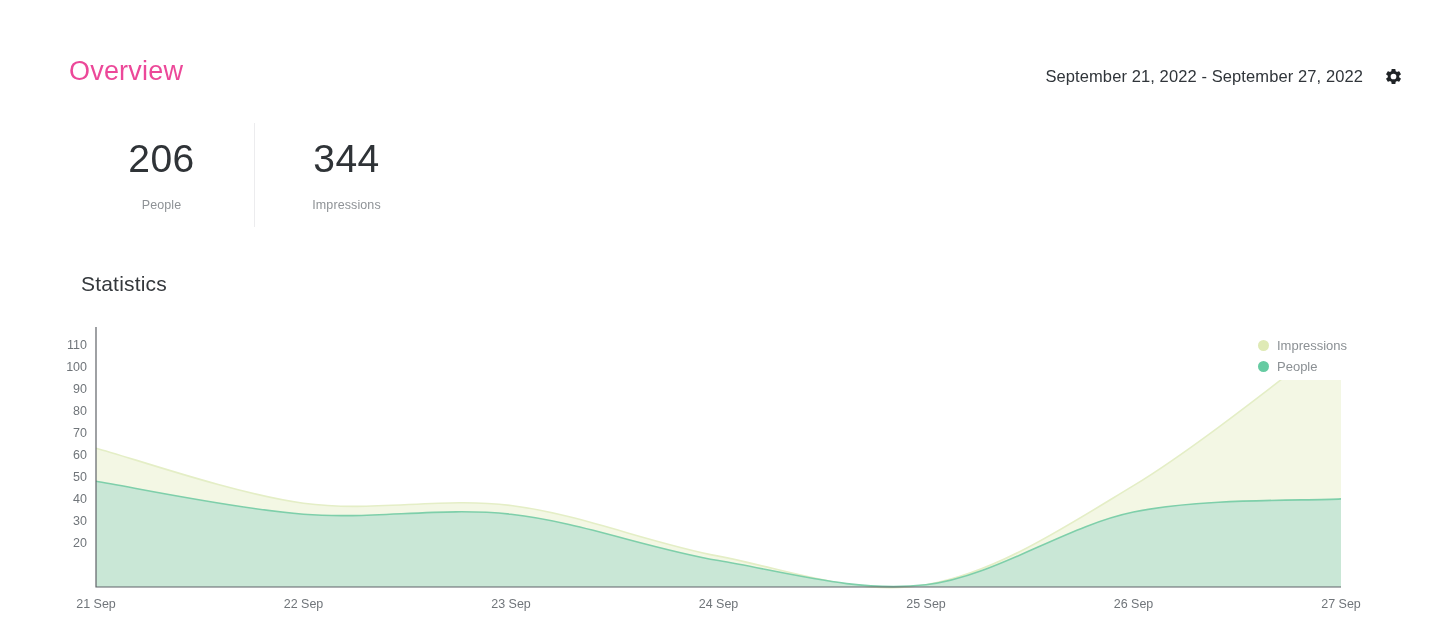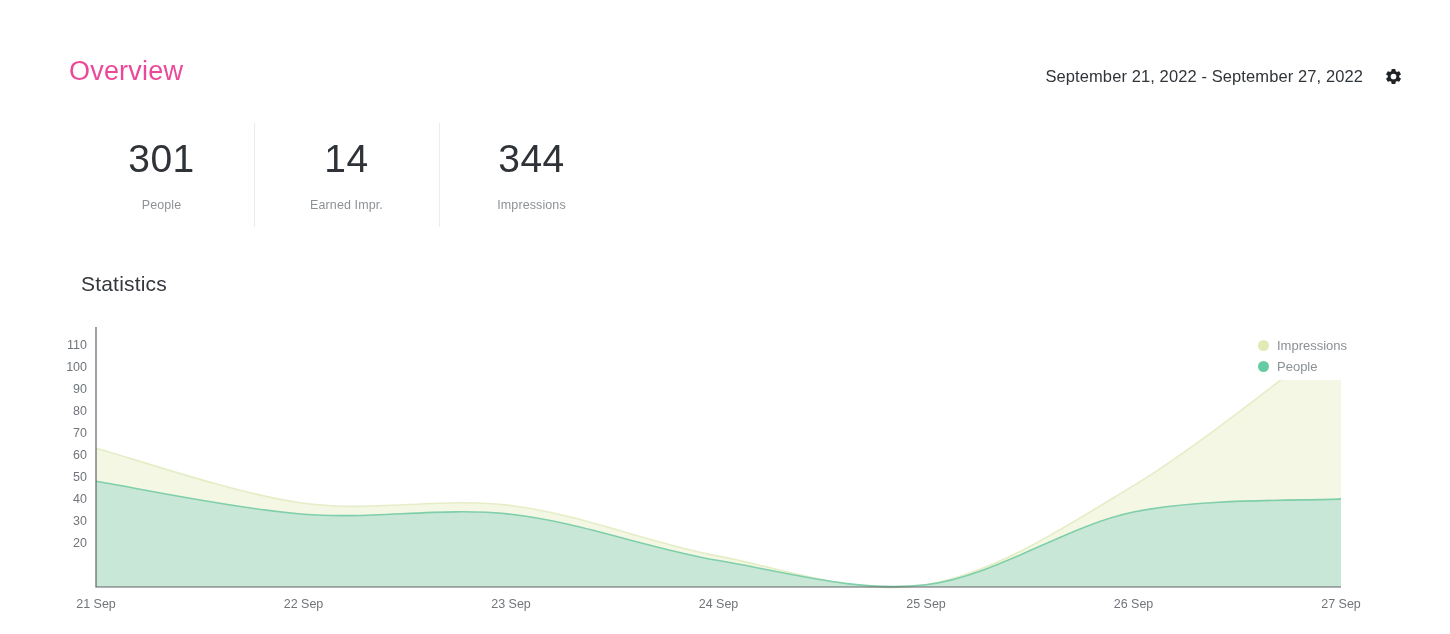--- a/index.html
+++ b/index.html
@@ -164,26 +164,22 @@
         <path fill="#1f2326" d="M19.14 12.94c.04-.3.06-.61.06-.94s-.02-.64-.07-.94l2.03-1.58a.49.49 0 0 0 .12-.61l-1.92-3.32a.488.488 0 0 0-.59-.22l-2.39.96c-.5-.38-1.03-.7-1.62-.94l-.36-2.54a.484.484 0 0 0-.48-.41h-3.84c-.24 0-.44.17-.47.41l-.36 2.54c-.59.24-1.13.57-1.62.94l-2.39-.96c-.22-.08-.47 0-.59.22L2.74 8.87c-.12.21-.08.47.12.61l2.03 1.58c-.05.3-.09.63-.09.94s.02.64.07.94l-2.03 1.58a.49.49 0 0 0-.12.61l1.92 3.32c.12.22.37.29.59.22l2.39-.96c.5.38 1.03.7 1.62.94l.36 2.54c.05.24.25.41.49.41h3.84c.24 0 .45-.17.48-.41l.36-2.54c.59-.24 1.13-.56 1.62-.94l2.39.96c.22.08.47 0 .59-.22l1.92-3.32a.49.49 0 0 0-.12-.61l-2.01-1.58zM12 15.6A3.6 3.6 0 1 1 12 8.4a3.6 3.6 0 0 1 0 7.2z"></path>
       </svg>
     </span>
   </div>
 </div>
 
 <h1 class="page-title">Overview</h1>
 
 <div class="metrics">
   <div class="metric">
-    <div class="metric-value">301</div>
+    <div class="metric-value">206</div>
     <div class="metric-label">People</div>
-  </div>
-  <div class="metric">
-    <div class="metric-value">14</div>
-    <div class="metric-label">Earned Impr.</div>
   </div>
   <div class="metric">
     <div class="metric-value">344</div>
     <div class="metric-label">Impressions</div>
   </div>
 </div>
 
 <h2 class="section-title">Statistics</h2>
 
 <div class="chart-wrap">

